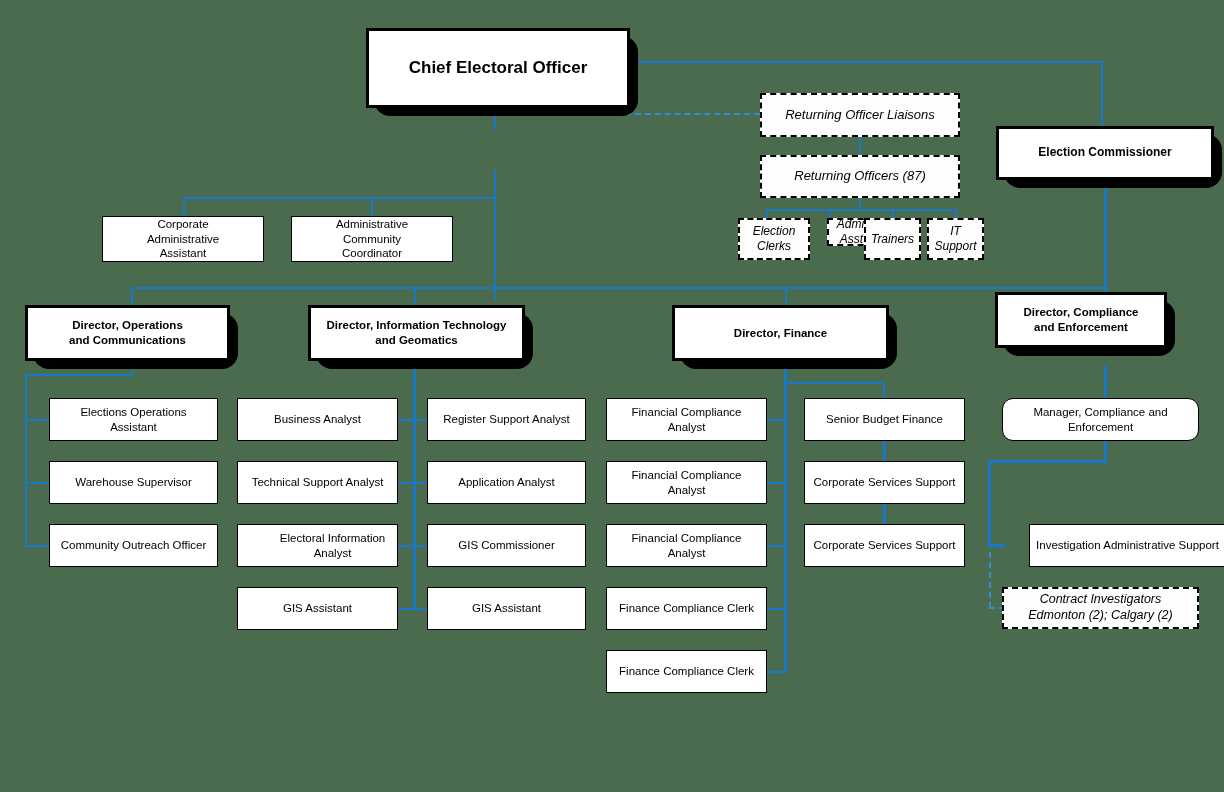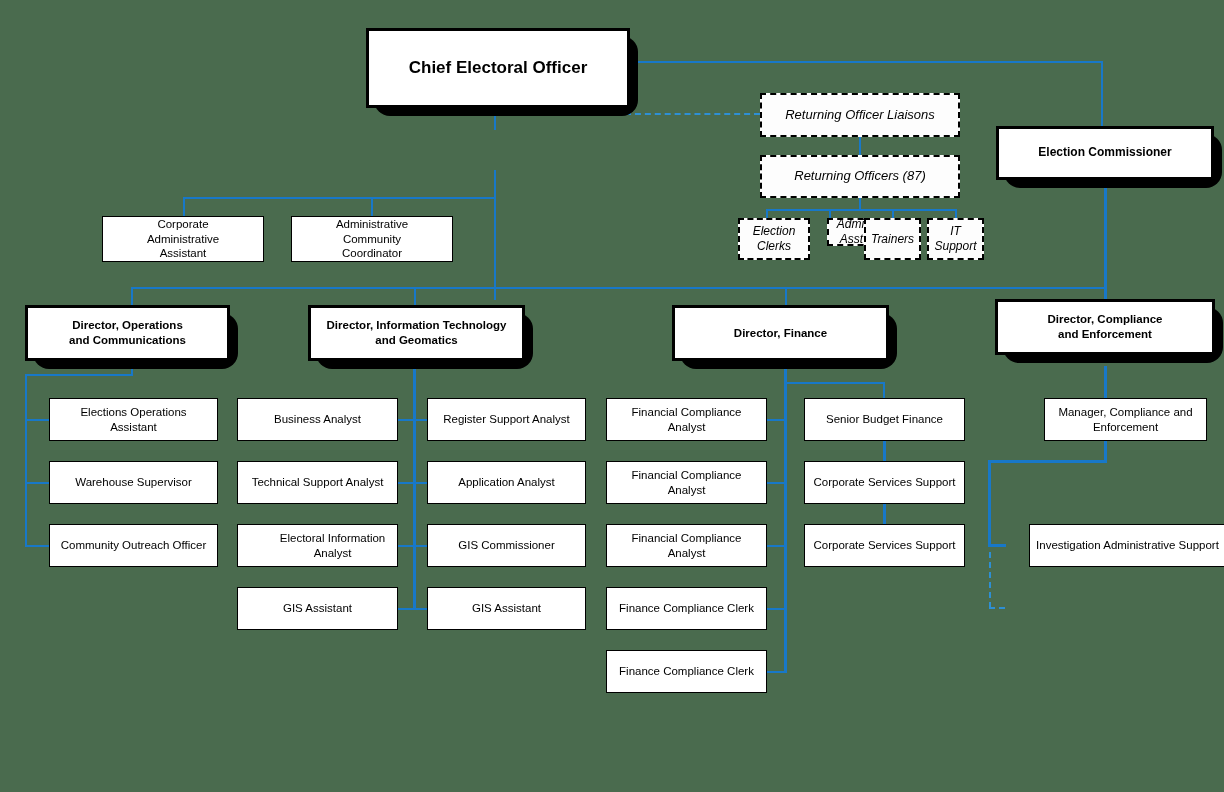--- a/index.html
+++ b/index.html
@@ -267,21 +267,21 @@
 
   <div class="exec-wrap exec-dir" style="left:672px; top:305px; width:225px; height:64px;">
     <div class="exec-slab"></div>
     <div class="exec-box">
       <div>
         <span class="nl">Director, Finance</span>
       </div>
     </div>
   </div>
 
-  <div class="exec-wrap exec-dir" style="left:995px; top:299px; width:228px; height:64px;">
+  <div class="exec-wrap exec-dir" style="left:995px; top:292px; width:180px; height:64px;">
     <div class="exec-slab"></div>
     <div class="exec-box">
       <div>
         <span class="nl">Director, Compliance</span>
         <span class="nl">and Enforcement</span>
       </div>
     </div>
   </div>
 
   <div class="node node-plain" style="left:49px; top:398px; width:169px; height:43px;">
@@ -339,21 +339,27 @@
   <div class="node node-plain" style="left:804px; top:398px; width:161px; height:43px;">
     <span>Senior Budget Finance</span>
   </div>
   <div class="node node-plain" style="left:804px; top:461px; width:161px; height:43px;">
     <span>Corporate Services Support</span>
   </div>
   <div class="node node-plain" style="left:804px; top:524px; width:161px; height:43px;">
     <span>Corporate Services Support</span>
   </div>
 
-  <div class="node node-plain" style="left:1044px; top:398px; width:163px; height:43px;">
+  <div class="node node-plain" style="left:1002px; top:398px; width:197px; height:43px;border-radius:11px;">
     <span>Manager, Compliance and Enforcement</span>
   </div>
   <div class="node node-plain" style="left:1002px; top:524px; width:197px; height:43px;margin-left:27px;">
     <span>Investigation Administrative Support</span>
   </div>
 
+  <div class="node node-dashed-wide" style="left:1002px; top:587px; width:197px; height:42px;">
+    <div>
+      <span class="nl">Contract Investigators</span>
+      <span class="nl">Edmonton (2); Calgary (2)</span>
+    </div>
+  </div>
 
 </div>
 
 </body></html>

